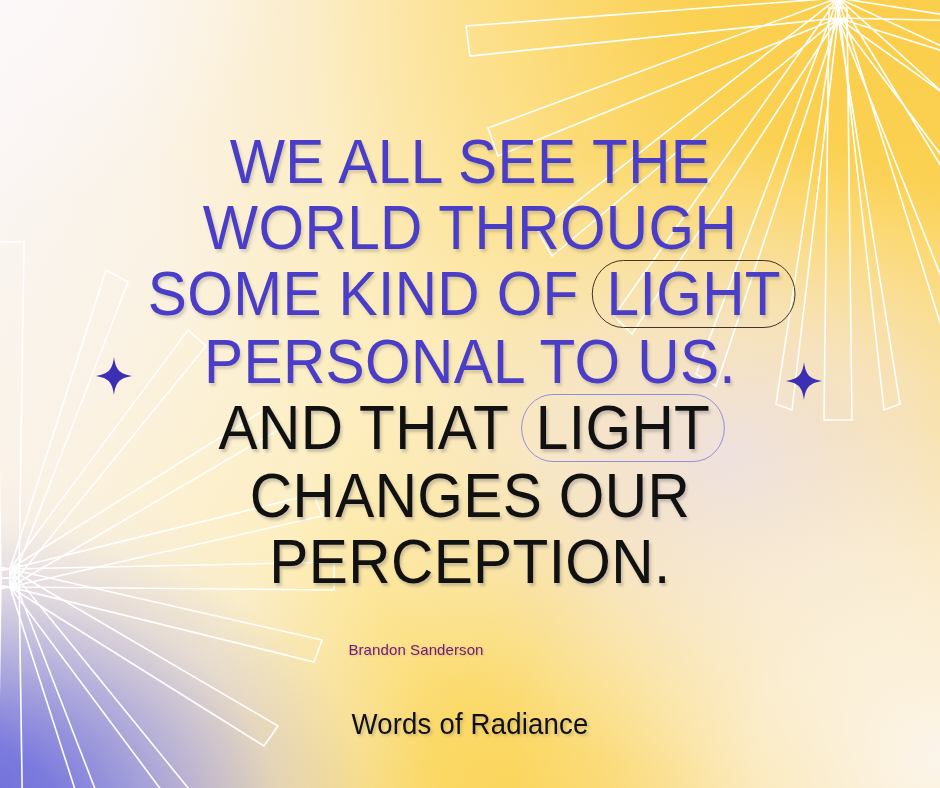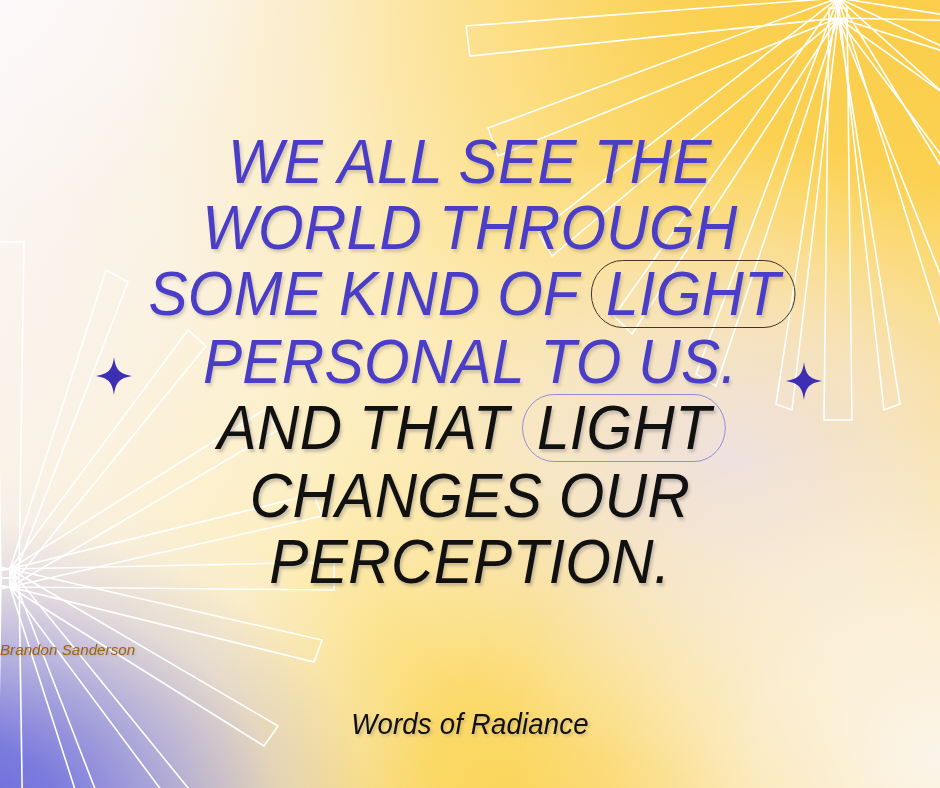--- a/index.html
+++ b/index.html
@@ -7,21 +7,20 @@
     padding: 0;
     background: #222;
   }
   #poster {
     position: relative;
     width: 940px;
     height: 788px;
     overflow: hidden;
     font-family: "Liberation Sans", sans-serif;
     background-color: #F7F2F4;
-    font-style: italic;
   }
 
   
   .bg-layer {
     position: absolute;
     inset: 0;
     pointer-events: none;
   }
   .bg-base {
     background: linear-gradient(120deg,
@@ -130,26 +129,26 @@
   .pill-violet {
     border: 1.4px solid #8D8BDC;
   }
 
   
   #author {
     position: absolute;
     left: 0;
     top: 641px;
     width: 832px;
-    text-align: left;
+    text-align: center;
     font-family: "Liberation Sans", sans-serif;
     font-size: 15px;
     font-weight: 400;
     letter-spacing: 0.1px;
-    color: #a16207;
+    color: #701a75;
     text-shadow: 1px 1px 2px rgba(110,105,125,0.25);
   }
   #source {
     position: absolute;
     left: 0;
     top: 708px;
     width: 940px;
     text-align: center;
     font-family: "Liberation Sans", sans-serif;
     font-size: 29px;

